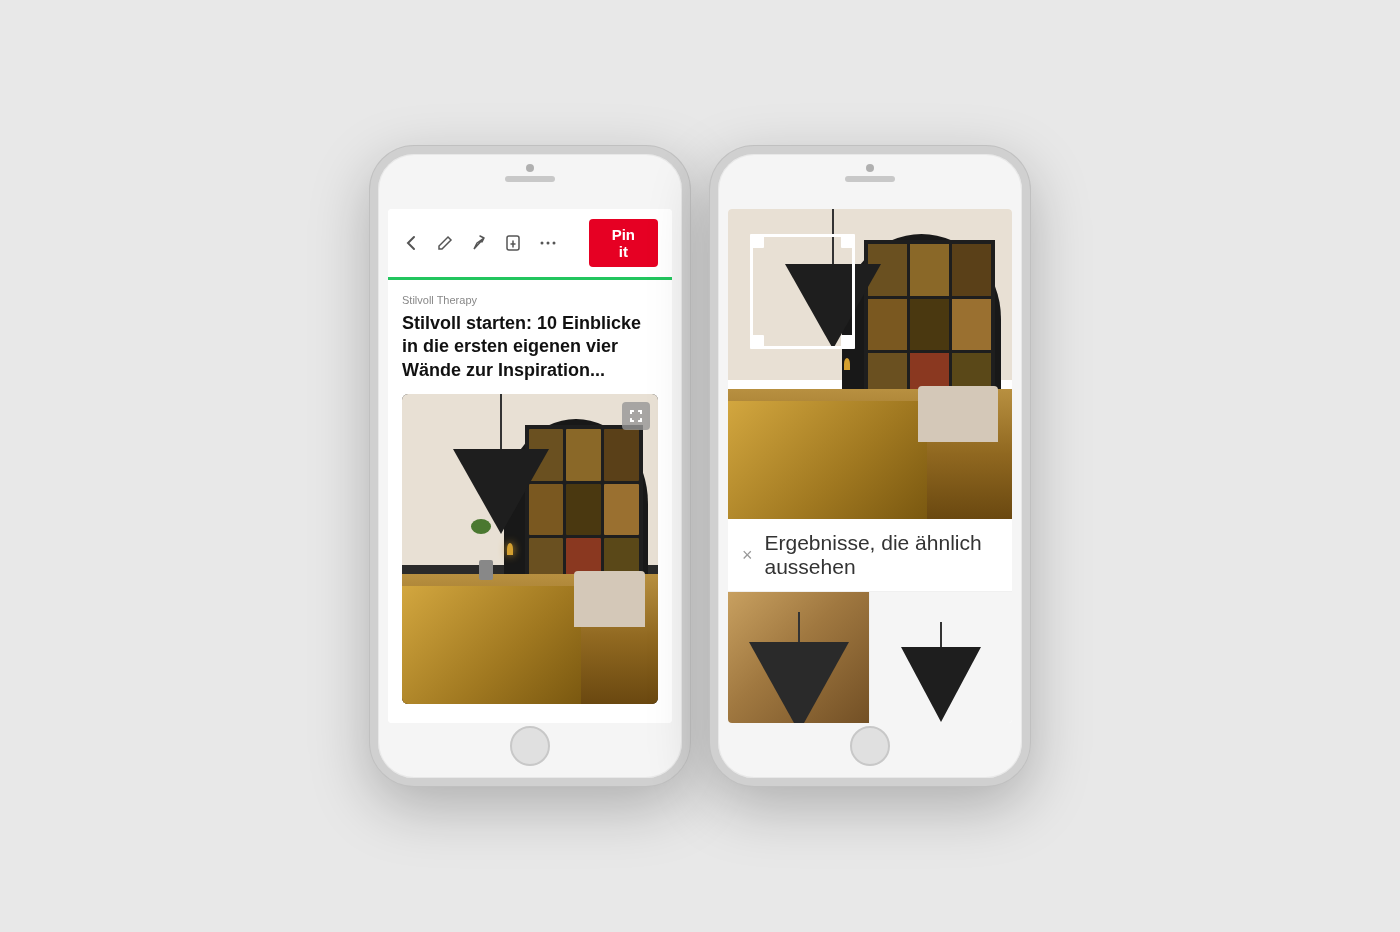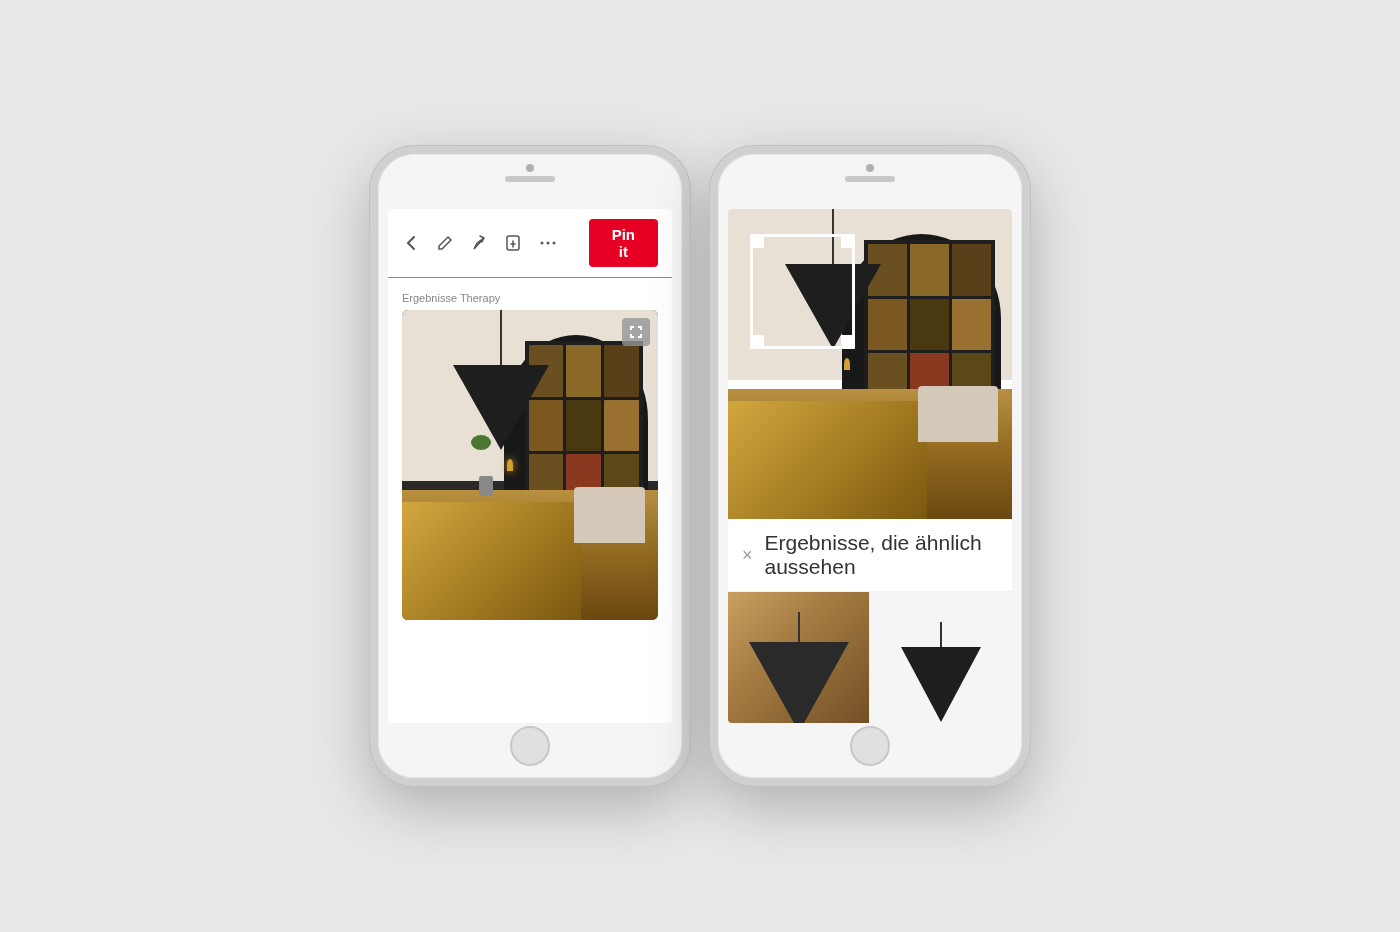--- a/index.html
+++ b/index.html
@@ -108,21 +108,21 @@
     .left-screen {
       background: white;
       height: 100%;
       overflow: hidden;
     }
 
     .left-toolbar {
       display: flex;
       align-items: center;
       padding: 10px 14px;
-      border-bottom: 1px solid #22c55e;
+      border-bottom: 3px solid #22c55e;
       gap: 16px;
     }
 
     .toolbar-icon {
       width: 20px;
       height: 20px;
       display: flex;
       align-items: center;
       justify-content: center;
       color: #555;
@@ -371,21 +371,22 @@
               <circle cx="2" cy="2" r="1.5"></circle>
               <circle cx="8" cy="2" r="1.5"></circle>
               <circle cx="14" cy="2" r="1.5"></circle>
             </svg>
           </div>
           <div class="toolbar-spacer"></div>
           <button class="pin-it-btn">Pin it</button>
         </div>
 
         <div class="left-content">
-          <div class="source-label">Ergebnisse Therapy</div>
+          <div class="source-label">Stilvoll Therapy</div>
+          <div class="article-title">Stilvoll starten: 10 Einblicke in die ersten eigenen vier Wände zur Inspiration...</div>
 
           <div class="pin-image-container">
             <div class="room-image">
 
               <div class="room-wall"></div>
 
               <div style="position:absolute; top:8%; left:40%; width:56%; height:78%; background:#181818; border-radius:50% 50% 0 0 / 35% 35% 0 0;"></div>
 
               <div style="position:absolute; top:10%; left:48%; width:46%; height:72%; background:#1e1e1e; padding:4px;">
                 <div style="display:grid; grid-template-columns: repeat(3,1fr); grid-template-rows: repeat(4,1fr); gap:3px; height:100%;">

